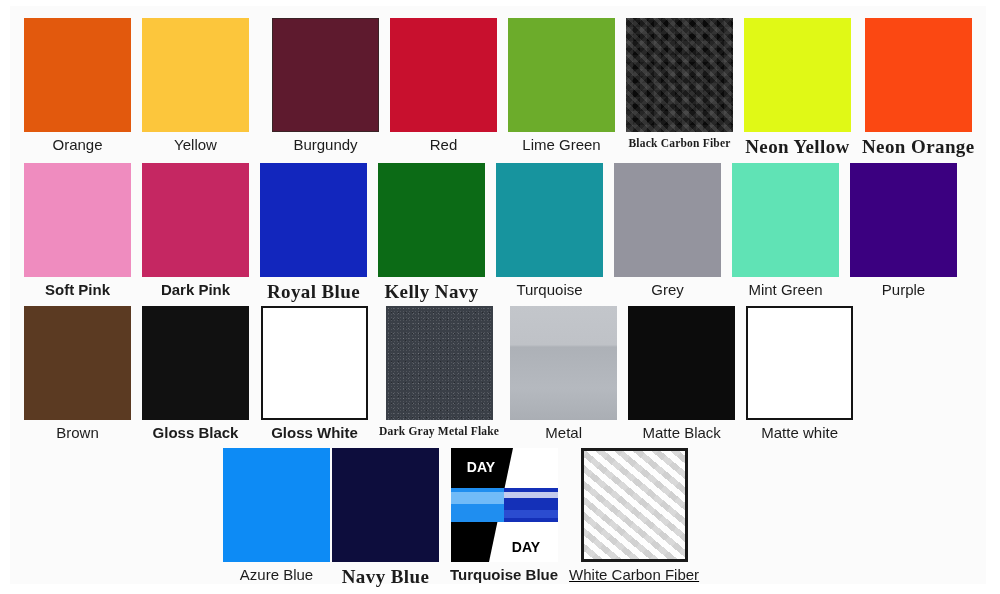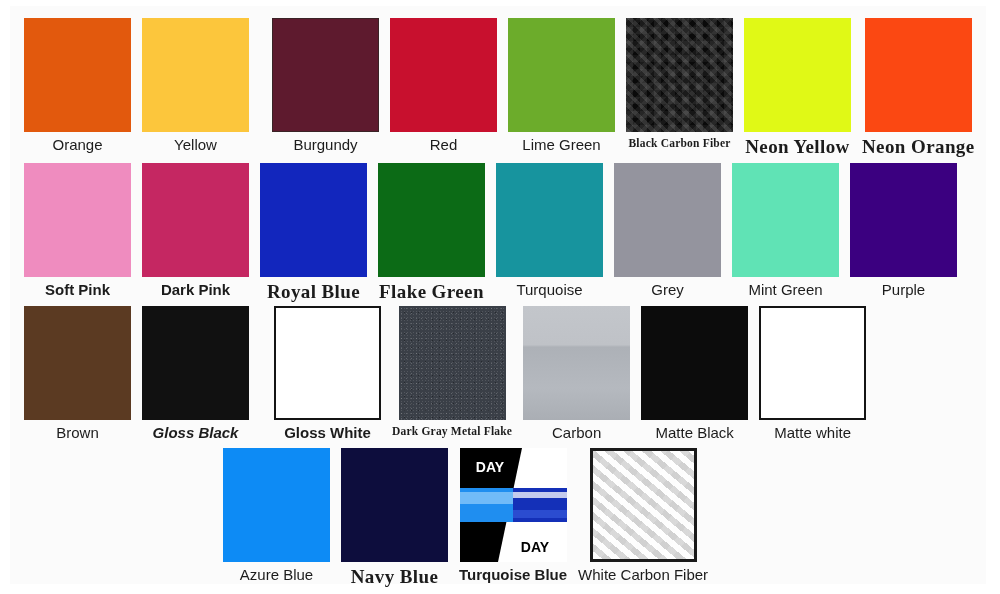--- a/index.html
+++ b/index.html
@@ -147,21 +147,21 @@
         <div class="cell" style="margin-right: 11px;">
           <div class="chip" style="background: rgb(197, 39, 98);"></div>
           <div class="cap f-sans-bold">Dark Pink</div>
         </div>
         <div class="cell" style="margin-right: 11px;">
           <div class="chip" style="background: rgb(18, 38, 189);"></div>
           <div class="cap f-serif-bold">Royal Blue</div>
         </div>
         <div class="cell" style="margin-right: 11px;">
           <div class="chip" style="background: rgb(12, 107, 22);"></div>
-          <div class="cap f-serif-bold">Flake Green</div>
+          <div class="cap f-serif-bold">Kelly Navy</div>
         </div>
         <div class="cell" style="margin-right: 11px;">
           <div class="chip" style="background: rgb(23, 148, 158);"></div>
           <div class="cap f-sans">Turquoise</div>
         </div>
         <div class="cell" style="margin-right: 11px;">
           <div class="chip" style="background: rgb(148, 148, 158);"></div>
           <div class="cap f-sans">Grey</div>
         </div>
         <div class="cell" style="margin-right: 11px;">
@@ -171,47 +171,47 @@
         <div class="cell" style="margin-right: 11px;">
           <div class="chip" style="background: rgb(59, 0, 128);"></div>
           <div class="cap f-sans">Purple</div>
         </div>
       </div>
       <div class="row" style="top: 306px; padding-left: 24px;">
         <div class="cell" style="margin-right: 11px;">
           <div class="chip" style="background: rgb(91, 58, 34);"></div>
           <div class="cap f-sans">Brown</div>
         </div>
-        <div class="cell" style="margin-right: 25px; font-style: italic;">
+        <div class="cell" style="margin-right: 12px;">
           <div class="chip" style="background: rgb(17, 17, 17);"></div>
           <div class="cap f-sans-bold">Gloss Black</div>
         </div>
         <div class="cell" style="margin-right: 11px;">
           <div class="chip bd-black" style="background: rgb(255, 255, 255);"></div>
           <div class="cap f-sans-bold">Gloss White</div>
         </div>
         <div class="cell" style="margin-right: 11px;">
           <div class="chip tex-metalflake"></div>
           <div class="cap f-serif-sm">Dark Gray Metal Flake</div>
         </div>
         <div class="cell" style="margin-right: 11px;">
           <div class="chip tex-silver"></div>
-          <div class="cap f-sans">Carbon</div>
+          <div class="cap f-sans">Metal</div>
         </div>
         <div class="cell" style="margin-right: 11px; align-items: center;">
           <div class="chip" style="background: rgb(12, 12, 12);"></div>
           <div class="cap f-sans">Matte Black</div>
         </div>
         <div class="cell" style="margin-right: 11px;">
           <div class="chip bd-black" style="background: rgb(255, 255, 255);"></div>
           <div class="cap f-sans">Matte white</div>
         </div>
       </div>
       <div class="row" style="top: 448px; padding-left: 215px;">
-        <div class="cell" style="margin-right: 11px; padding-left: 8px;">
+        <div class="cell" style="margin-right: 2px; padding-left: 8px;">
           <div class="chip" style="background: rgb(13, 139, 245);"></div>
           <div class="cap f-sans">Azure Blue</div>
         </div>
         <div class="cell" style="margin-right: 11px;">
           <div class="chip" style="background: rgb(13, 13, 61);"></div>
           <div class="cap f-serif-bold">Navy Blue</div>
         </div>
         <div class="cell" style="margin-right: 11px;">
           <div class="chip tex-reflective">
             <svg class="rb-svg" viewBox="0 0 107 114" preserveAspectRatio="none">
@@ -221,19 +221,19 @@
               <rect x="0" y="44" width="53" height="12" fill="#8ec9fb" opacity="0.75"></rect>
               <rect x="53" y="40" width="54" height="34" fill="#1430b8"></rect>
               <rect x="53" y="44" width="54" height="6" fill="#ffffff" opacity="0.75"></rect>
               <rect x="53" y="62" width="54" height="8" fill="#3a5fe0" opacity="0.6"></rect>
               <text x="30" y="24" fill="#ffffff" font-family="Liberation Sans, sans-serif" font-size="14" font-weight="700" text-anchor="middle">DAY</text>
               <text x="75" y="104" fill="#000000" font-family="Liberation Sans, sans-serif" font-size="14" font-weight="700" text-anchor="middle">DAY</text>
             </svg>
           </div>
           <div class="cap f-sans-bold">Turquoise Blue</div>
         </div>
-        <div class="cell" style="margin-right: 11px;">
+        <div class="cell" style="margin-right: 11px; text-decoration: underline;">
           <div class="chip tex-white-carbon"></div>
           <div class="cap f-sans">White Carbon Fiber</div>
         </div>
       </div>
     </div>
 </div>
 
 </body></html>

